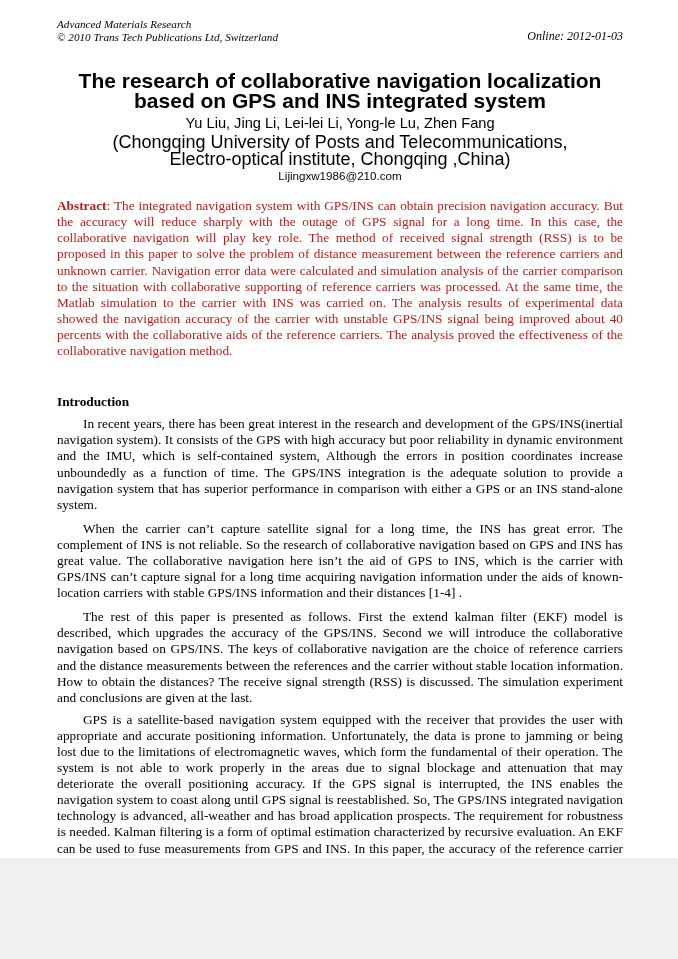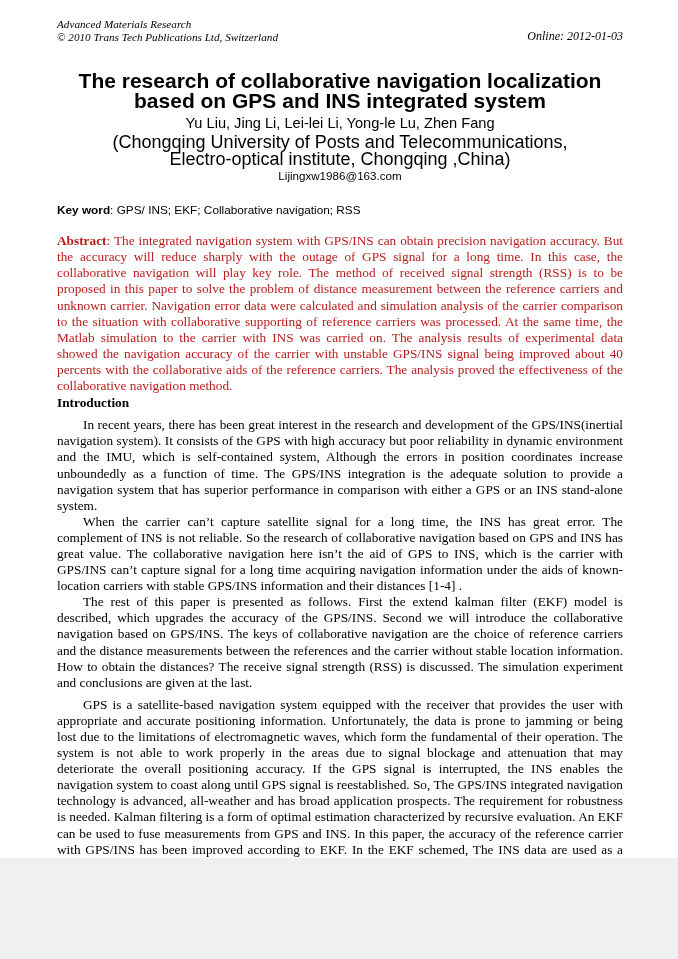--- a/index.html
+++ b/index.html
@@ -96,29 +96,29 @@
     color: #b91c1c;
   }
   .abstract-para { margin-top: 15px; }
   .abstract-para .lead { font-weight: bold; }
 
   .section-heading {
     font-family: "Liberation Serif", "DejaVu Serif", serif;
     font-weight: bold;
     font-size: 13.3px;
     line-height: 16.1px;
-    margin-top: 1px;
+    margin-top: 35px;
   }
   .para {
     font-family: "Liberation Serif", "DejaVu Serif", serif;
     font-size: 13.3px;
     line-height: 16.1px;
     text-align: justify;
     text-indent: 26px;
-    margin-top: 0;
+    margin-top: 8px;
   }
   .para.after-heading { margin-top: 6px; }
 </style>
 </head>
 <body>
 
 <div class="page">
   <div class="content">
 
     <div class="masthead">
@@ -126,26 +126,23 @@
         <div class="masthead-line">Advanced Materials Research</div>
         <div class="masthead-line">© 2010 Trans Tech Publications Ltd, Switzerland</div>
       </div>
       <div class="masthead-right">Online: 2012-01-03</div>
     </div>
 
     <div class="title-block">
       <div class="paper-title">The research of collaborative navigation localization based on GPS and INS integrated system</div>
       <div class="authors">Yu Liu, Jing Li, Lei-lei Li, Yong-le Lu, Zhen  Fang</div>
       <div class="affiliation">(Chongqing University of Posts and Telecommunications, Electro-optical institute, Chongqing ,China)</div>
-      <div class="email">Lijingxw1986@163.com</div>
+      <div class="email">Lijingxw1986@210.com</div>
     </div>
 
-    <div class="keyword-line">
-      <span class="kw-label">Key word</span><span>: </span><span>GPS/ INS; EKF; Collaborative navigation; RSS</span>
-    </div>
 
     <div class="body-text abstract-para">
       <span class="lead">Abstract</span><span>: </span><span>The integrated navigation system with GPS/INS can obtain precision navigation accuracy. But the accuracy will reduce sharply with the outage of GPS signal for a long time. In this case, the collaborative navigation will play key role. The method of received signal strength (RSS) is to be proposed in this paper to solve the problem of distance measurement between the reference carriers and unknown carrier. Navigation error data were calculated and simulation analysis of the carrier comparison to the situation with collaborative supporting of reference carriers was processed. At the same time, the Matlab simulation to the carrier with INS was carried on. The analysis results of experimental data showed the navigation accuracy of the carrier with unstable GPS/INS signal being improved about 40 percents with the collaborative aids of the reference carriers. The analysis proved the effectiveness of the collaborative navigation method.</span>
     </div>
 
     <div class="section-heading">Introduction</div>
     <div class="para after-heading">In recent years, there has been great interest in the research and development of the GPS/INS(inertial navigation system). It consists of the GPS with high accuracy but poor reliability in dynamic environment and the IMU, which is self-contained system, Although the errors in position coordinates increase unboundedly as a function of time. The GPS/INS integration is the adequate solution to provide a navigation system that has superior performance in comparison with either a GPS or an INS stand-alone system.</div>
     <div class="para">When the carrier can’t capture satellite signal for a long time, the INS has great error. The complement of INS is not reliable. So the research of collaborative navigation based on GPS and INS has great value. The collaborative navigation here isn’t the aid of GPS to INS, which is the carrier with GPS/INS can’t capture signal for a long time acquiring navigation information under the aids of known-location carriers with stable GPS/INS information and their distances [1-4] .</div>
     <div class="para">The rest of this paper is presented as follows. First the extend kalman filter (EKF) model is described, which upgrades the accuracy of the GPS/INS. Second we will introduce the collaborative navigation based on GPS/INS. The keys of collaborative navigation are the choice of reference carriers and the distance measurements between the references and the carrier without stable location information. How to obtain the distances? The receive signal strength (RSS) is discussed. The simulation experiment and conclusions are given at the last.</div>
 

